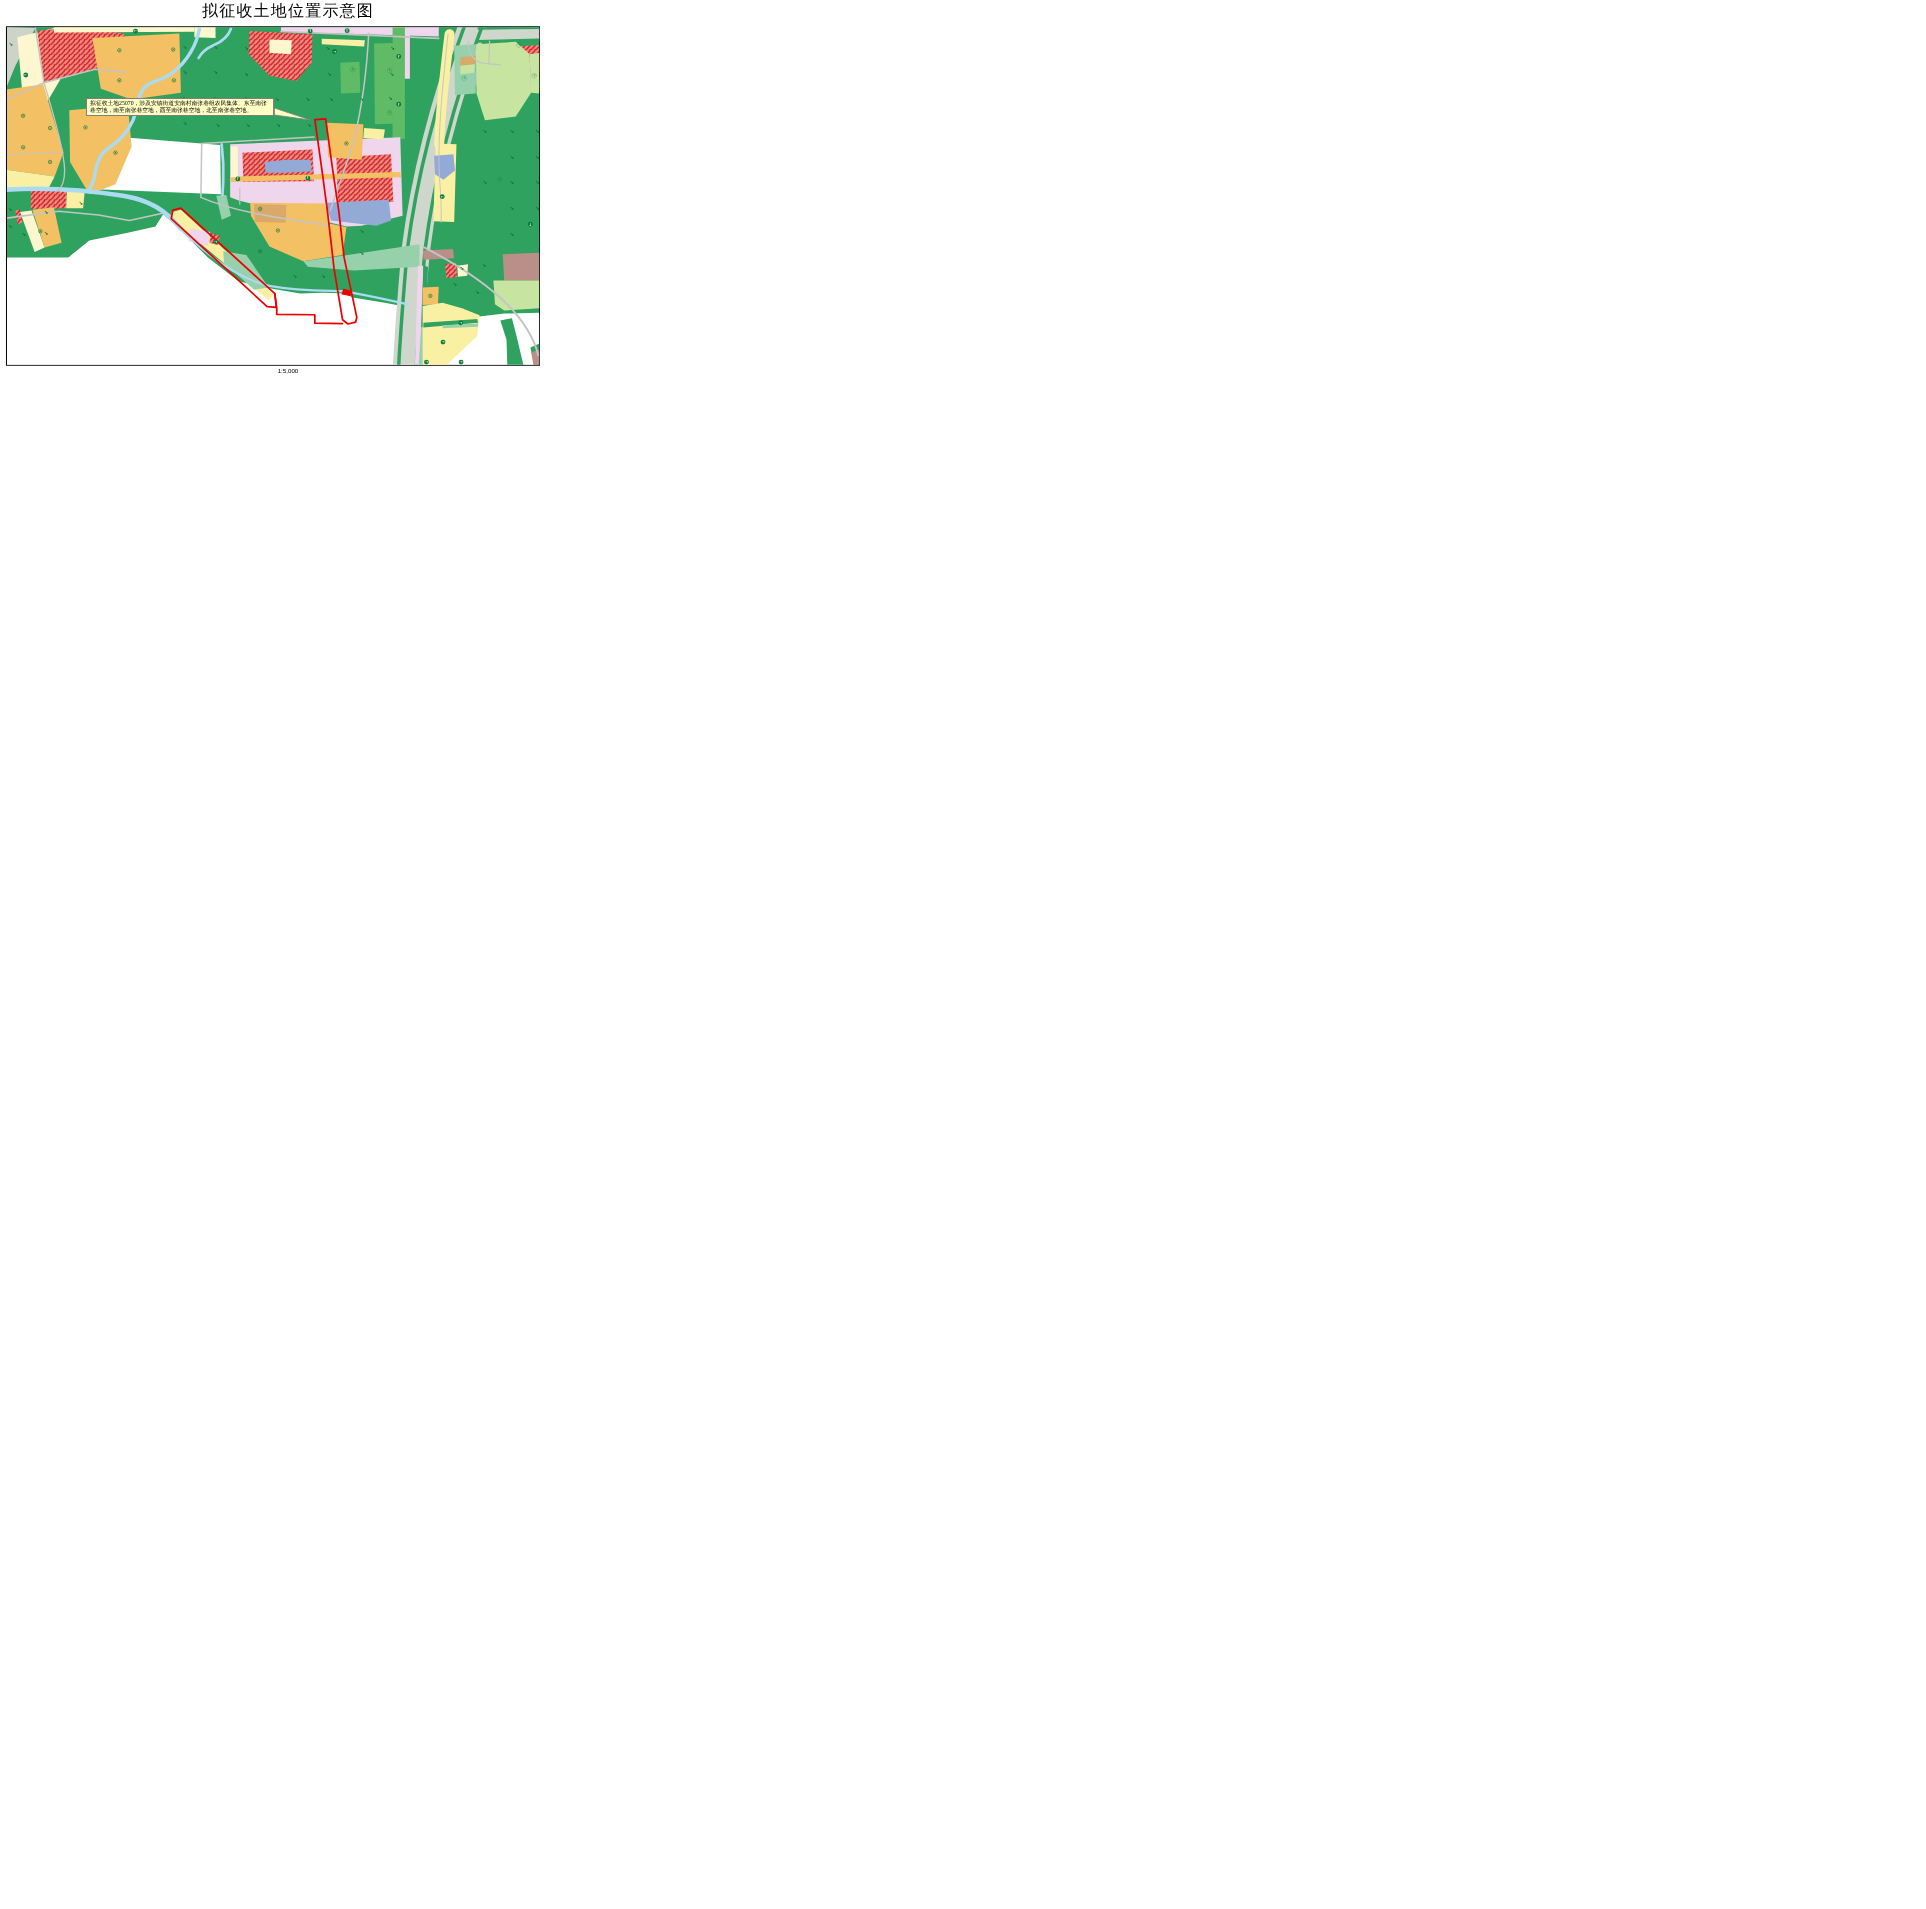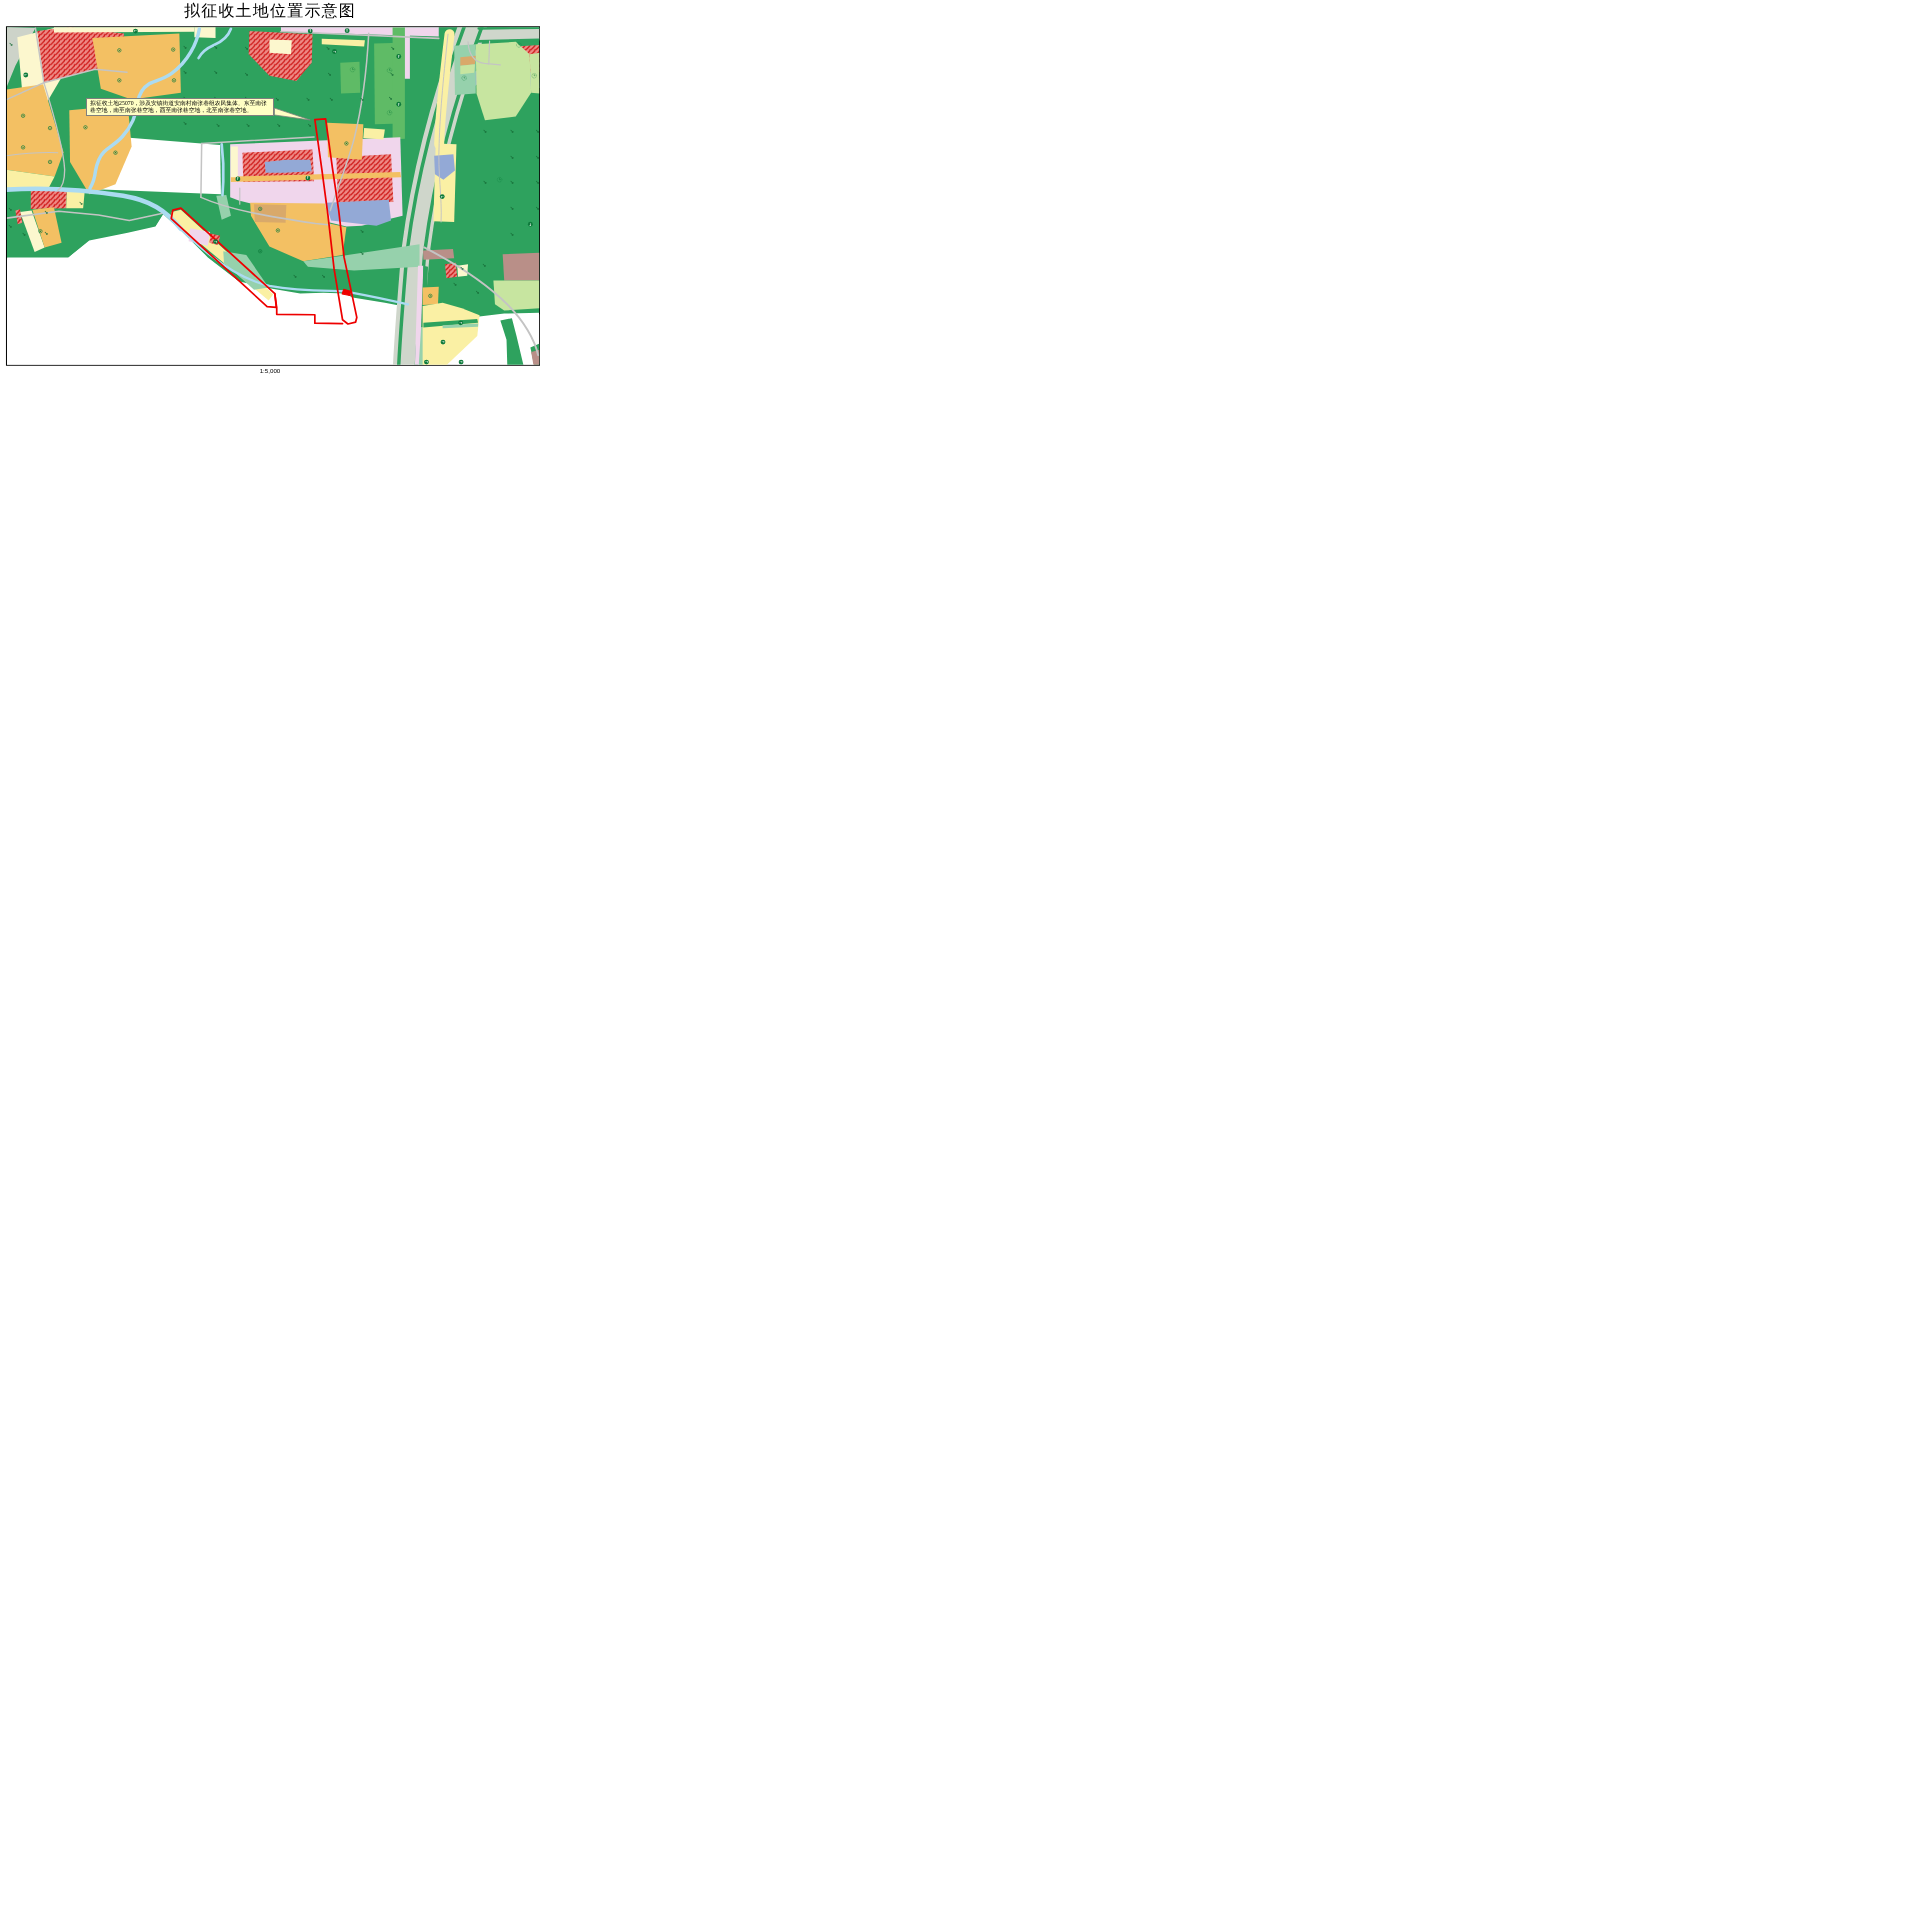--- a/index.html
+++ b/index.html
@@ -1,18 +1,18 @@
 <!DOCTYPE html>
 <html style="font-size:6.2px"><head>
 <meta charset="utf-8">
 <style>
   html,body{margin:0;padding:0;background:#fff;}
   body{width:540px;height:382px;position:relative;font-family:"Liberation Serif",serif;overflow:hidden;}
   #title{position:absolute;top:0.8px;left:0;width:100%;text-align:center;font-size:16px;letter-spacing:1.2px;color:#000;font-family:"Liberation Serif",serif;}
-  #map-wrap{position:absolute;left:0;top:0;width:540px;height:382px;}
+  #map-wrap{position:absolute;left:0;top:0;width:540px;height:382px;padding-left:36px;}
   svg{position:absolute;left:0;top:0;}
   #callout{position:absolute;left:86px;top:98px;width:180px;height:14px;background:#FFFFC4;border:1.2px solid #7F7F7F;padding:1.2px 3.1px;font-size:5.8px;line-height:7.3px;color:#000;font-family:"Liberation Serif",serif;}
   #scale{position:absolute;left:0;top:367px;width:100%;text-align:center;font-size:6.2px;font-family:"Liberation Sans",sans-serif;color:#000;}
 </style>
 </head>
 <body>
 
 <div id="map-wrap">
   <svg id="m" width="540" height="382" viewBox="0 0 1403 991">
       <defs>

